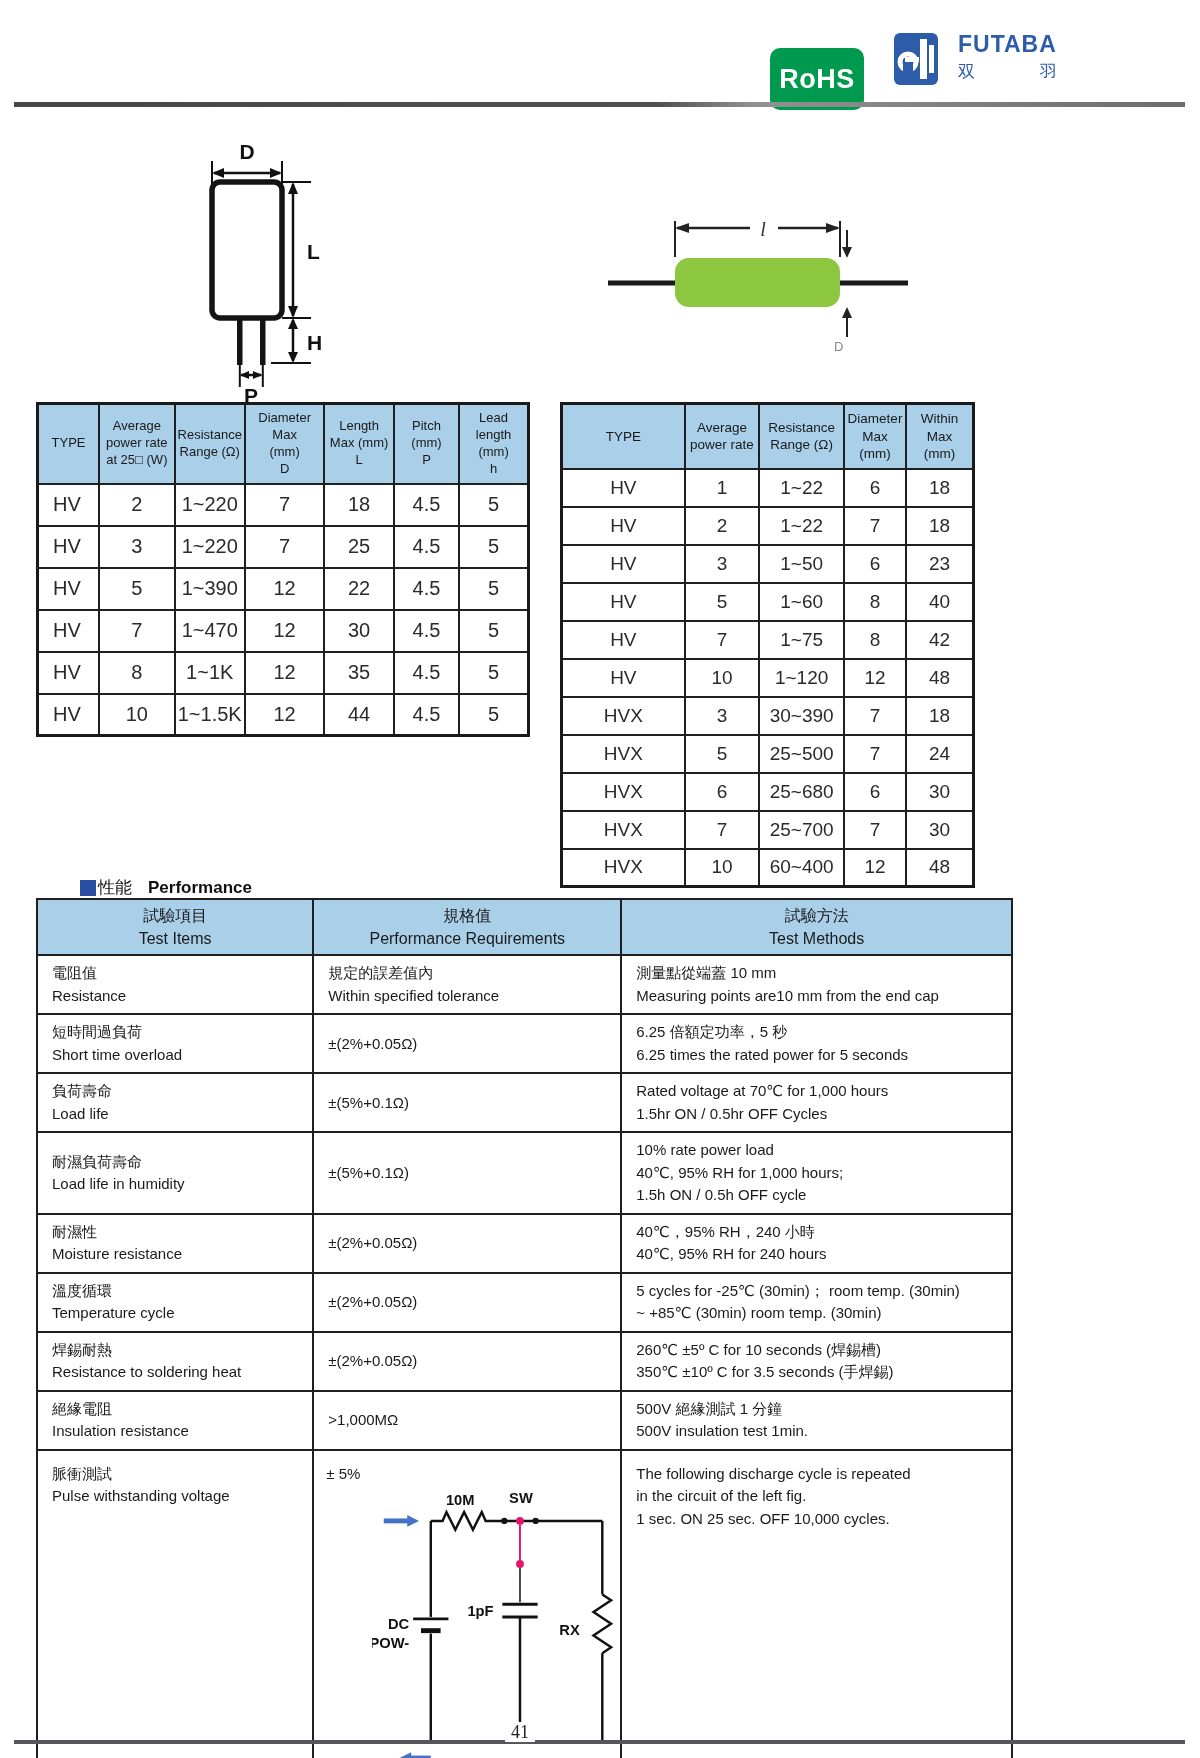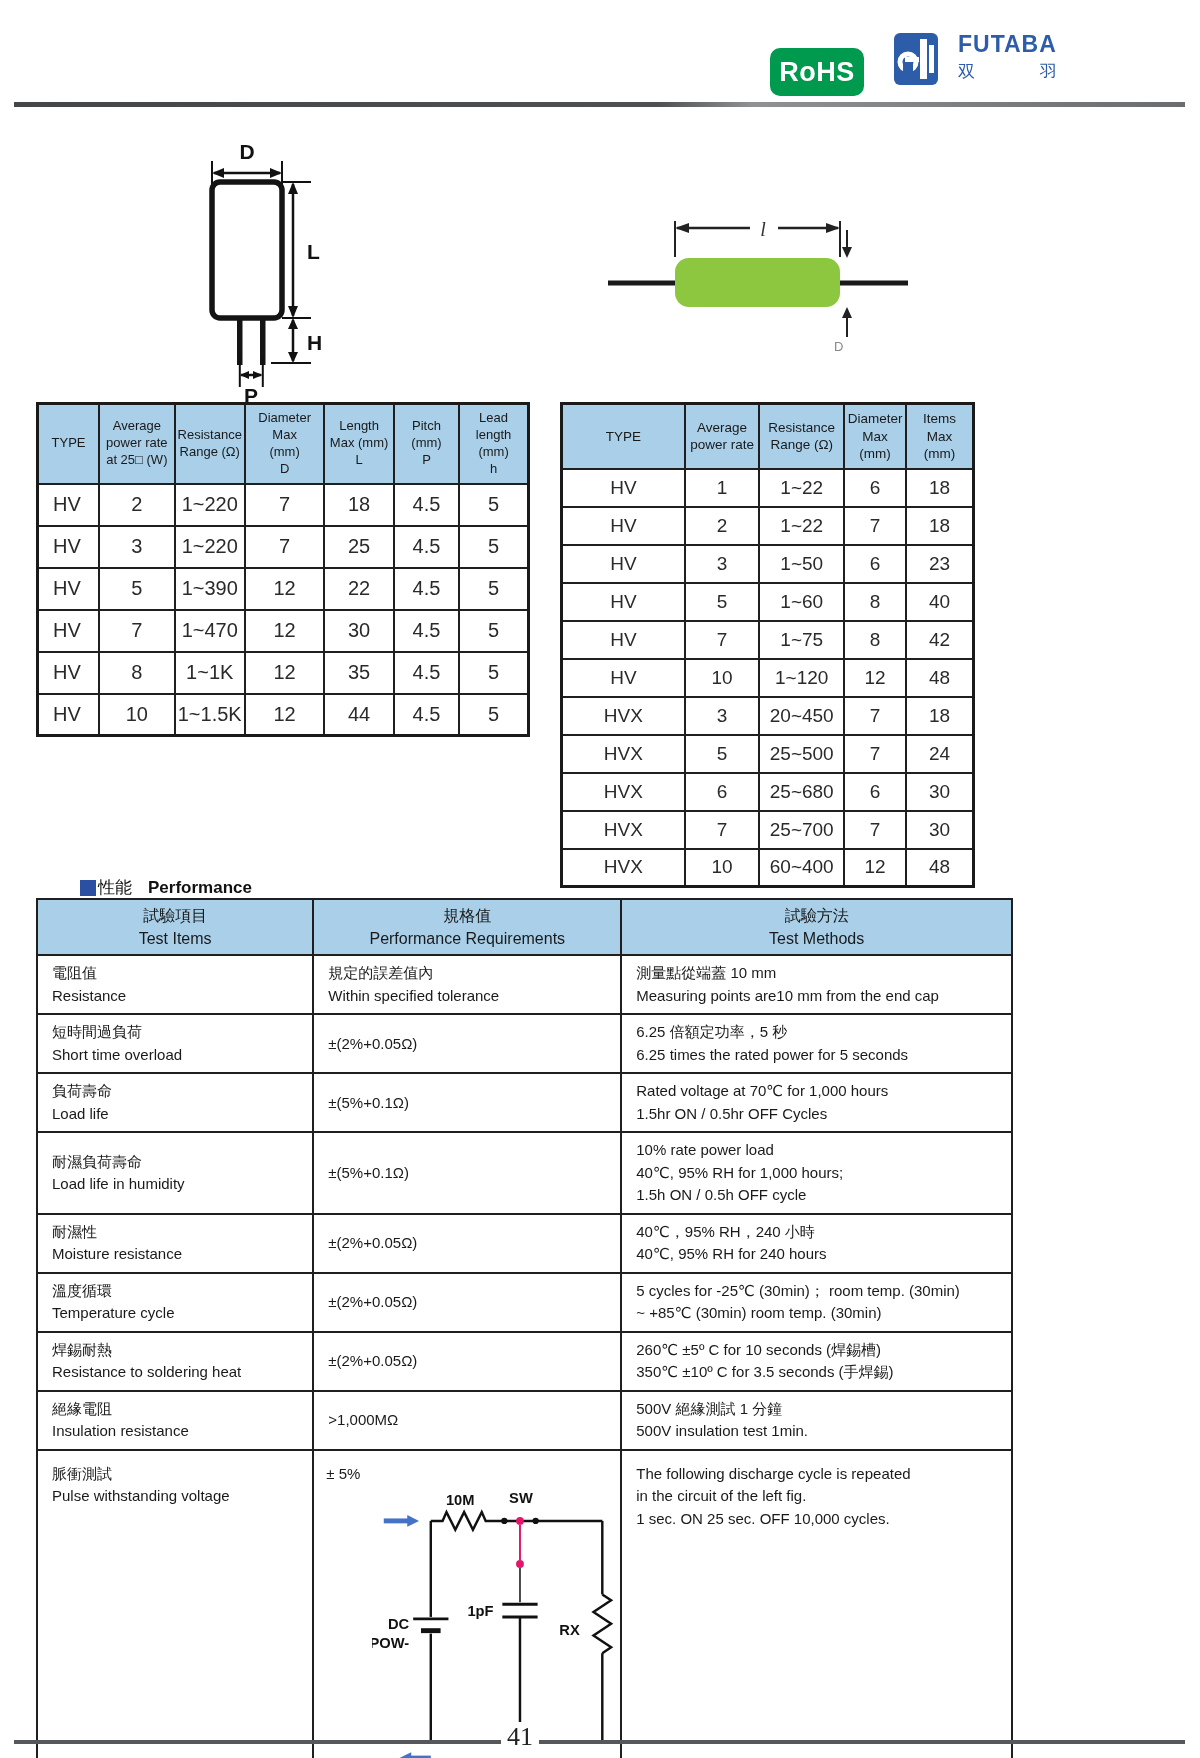--- a/index.html
+++ b/index.html
@@ -1,20 +1,20 @@
 <!DOCTYPE html>
 <html><head>
 <meta charset="utf-8">
 <style>
   * { margin:0; padding:0; box-sizing:border-box; }
   html,body { width:1200px; height:1758px; background:#ffffff; overflow:hidden;
               font-family:"Liberation Sans","DejaVu Sans",sans-serif; color:#222; }
 
   
-  .rohs-badge { position:absolute; left:770px; top:48px; width:94px; height:48px;
+  .rohs-badge { position:absolute; left:770px; top:48px; width:94px; height:62px;
     background:#009a4e; border-radius:10px; display:flex; align-items:center; justify-content:center;
     color:#fff; font-weight:bold; font-size:27px; letter-spacing:0.5px; }
   .brand { position:absolute; left:893px; top:32px; display:flex; gap:19px; }
   .brand-text { display:flex; flex-direction:column; }
   .brand-name { font-size:23px; font-weight:bold; color:#2d5ca9; letter-spacing:1px; line-height:1.1; }
   .brand-cn { display:flex; justify-content:space-between; width:100%; font-size:17px; color:#2d5ca9; margin-top:3px; }
   .top-rule { position:absolute; left:14px; top:102px; width:1171px; height:5px;
     background:linear-gradient(90deg,#454648 0%,#4f5052 55%,#8f9193 63%,#6a6c6e 100%); }
 
   
@@ -50,21 +50,21 @@
     padding:6px 8px 6px 14px; color:#1a1a1a; }
   tr.tall td { vertical-align:top; padding-top:12px; }
   td.has-circuit { position:relative; padding:0; }
   .has-circuit .req-text { position:absolute; top:12px; left:12px; }
   .circuit-svg { display:block; margin:6px 0 4px 58px; }
   .clab { font-size:15px; font-weight:bold; fill:#111; }
 
   
   .footer-rule { position:absolute; left:14px; top:1740px; width:1171px; height:4px; background:#55575a; }
   .page-number { position:absolute; left:0; top:1722px; width:1040px; text-align:center;
-    font-family:"Liberation Serif","DejaVu Serif",serif; font-size:26px; color:#222; }
+    font-family:"Liberation Serif","DejaVu Serif",serif; font-size:18px; color:#222; }
   .page-number span { background:#fff; padding:0 6px; }
 </style>
 </head>
 <body>
 
 <div class="rohs-badge">
   <span>RoHS</span>
 </div>
 
 <div class="brand">
@@ -244,21 +244,21 @@
     </colgroup>
   <thead>
       <tr>
         <th>TYPE</th>
         <th>Average
 power rate</th>
         <th>Resistance
 Range (Ω)</th>
         <th>Diameter
 Max (mm)</th>
-        <th>Items Max
+        <th>Within Max
 (mm)</th>
       </tr>
     </thead>
   <tbody>
       <tr>
         <td>HV</td>
         <td>1</td>
         <td>1~22</td>
         <td>6</td>
         <td>18</td>
@@ -294,21 +294,21 @@
       <tr>
         <td>HV</td>
         <td>10</td>
         <td>1~120</td>
         <td>12</td>
         <td>48</td>
       </tr>
       <tr>
         <td>HVX</td>
         <td>3</td>
-        <td>20~450</td>
+        <td>30~390</td>
         <td>7</td>
         <td>18</td>
       </tr>
       <tr>
         <td>HVX</td>
         <td>5</td>
         <td>25~500</td>
         <td>7</td>
         <td>24</td>
       </tr>

